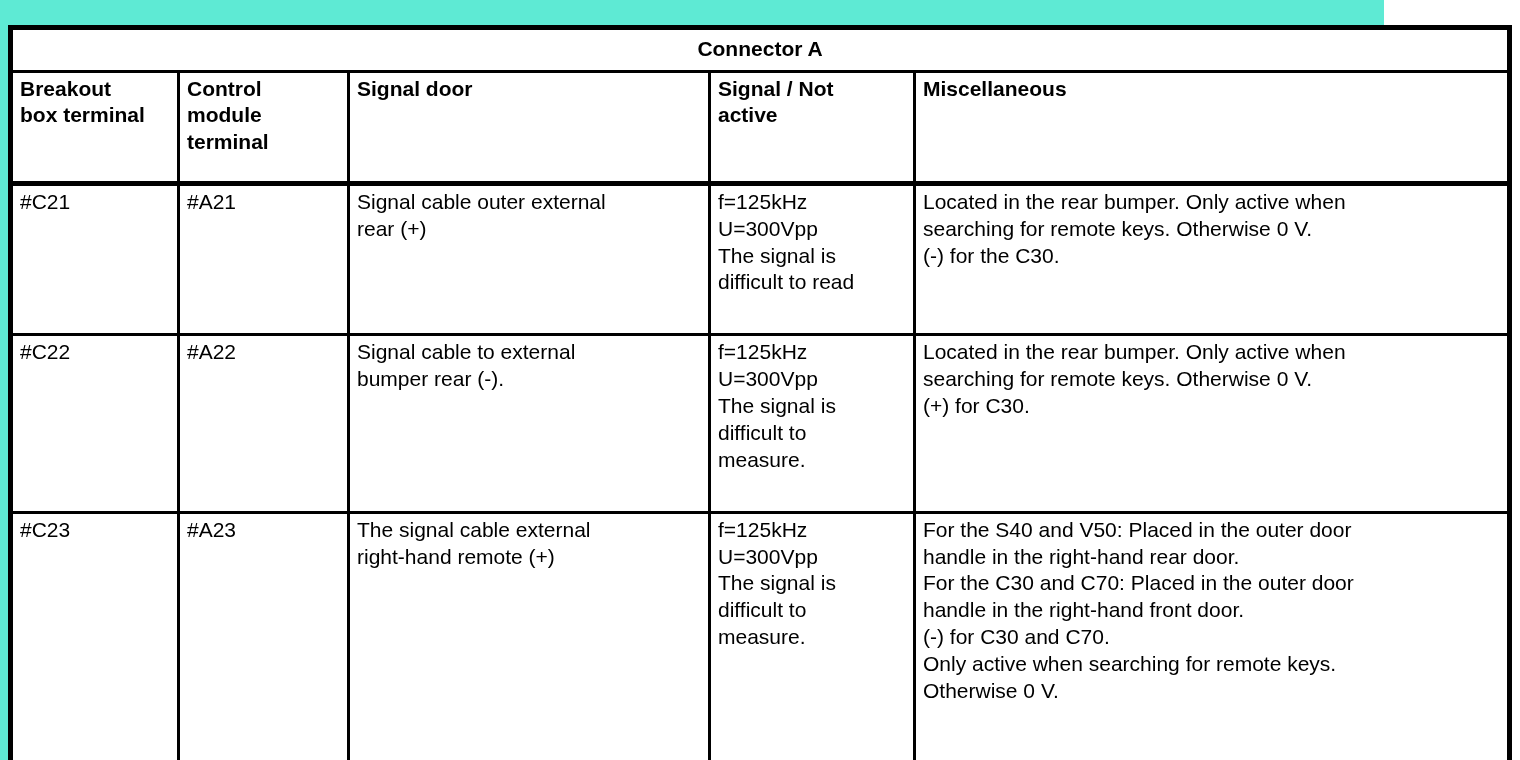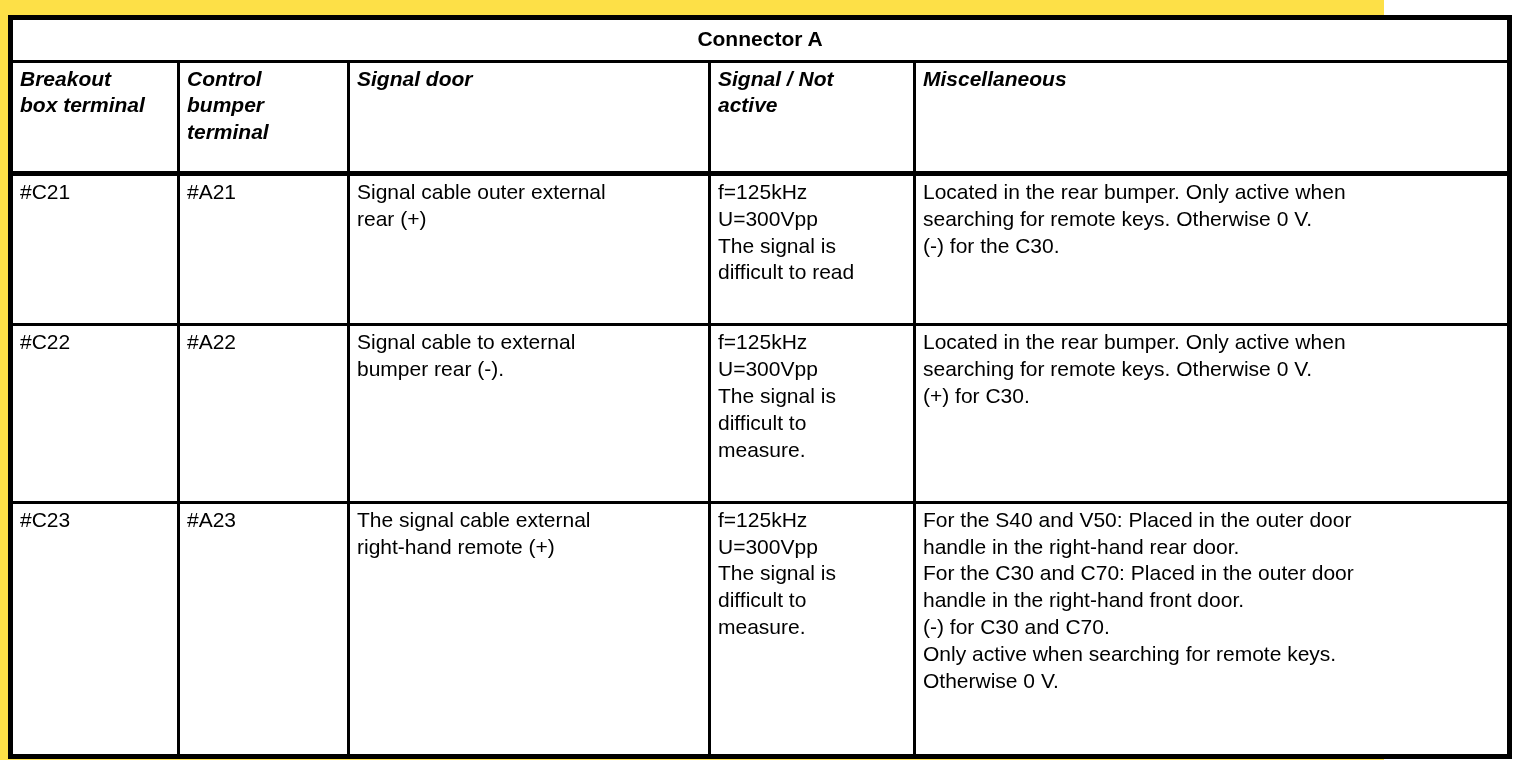--- a/index.html
+++ b/index.html
@@ -7,22 +7,22 @@
     padding: 0;
     background: #ffffff;
     width: 1520px;
     height: 760px;
     overflow: hidden;
   }
   .doc {
     box-sizing: border-box;
     width: 1384px;
     height: 760px;
-    padding: 15px 8px;
-    background: #fde047;
+    padding: 25px 8px;
+    background: #5eead4;
   }
   table.connector-table {
     border-collapse: collapse;
     table-layout: fixed;
     width: 1504px;
     height: 744px;
     border: 5px solid #000000;
     font-family: "Liberation Sans", "DejaVu Sans", sans-serif;
     font-size: 21px;
     line-height: 1.28;
@@ -44,21 +44,21 @@
     font-weight: normal;
   }
   .title-cell {
     text-align: center;
     vertical-align: middle;
     font-weight: bold;
     padding: 2px 7px;
   }
   tr.r-title  { height: 38px; }
   tr.r-head   { height: 98px; }
-  tr.r-head th { font-weight: bold; border-bottom-width: 5px; font-style: italic; }
+  tr.r-head th { font-weight: bold; border-bottom-width: 5px; }
   tr.r-small1 { height: 44px; }
   tr.r-small2 { height: 42px; }
   tr.r-c21    { height: 132px; margin-top: 39px; }
   tr.r-c22    { height: 155px; }
   tr.r-c23    { height: 222px; }
 </style>
 </head>
 <body>
 
 <div class="doc">
@@ -71,21 +71,21 @@
         <col class="c5">
     </colgroup>
     <tbody>
       <tr class="r-title">
         <td class="title-cell" colspan="5">Connector A</td>
       </tr>
       <tr class="r-head">
         <th>Breakout
 box terminal</th>
         <th>Control
-bumper
+module
 terminal</th>
         <th>Signal door</th>
         <th>Signal / Not
 active</th>
         <th>Miscellaneous</th>
       </tr>
       <tr class="r-c21">
         <td>#C21</td>
         <td>#A21</td>
         <td>Signal cable outer external

